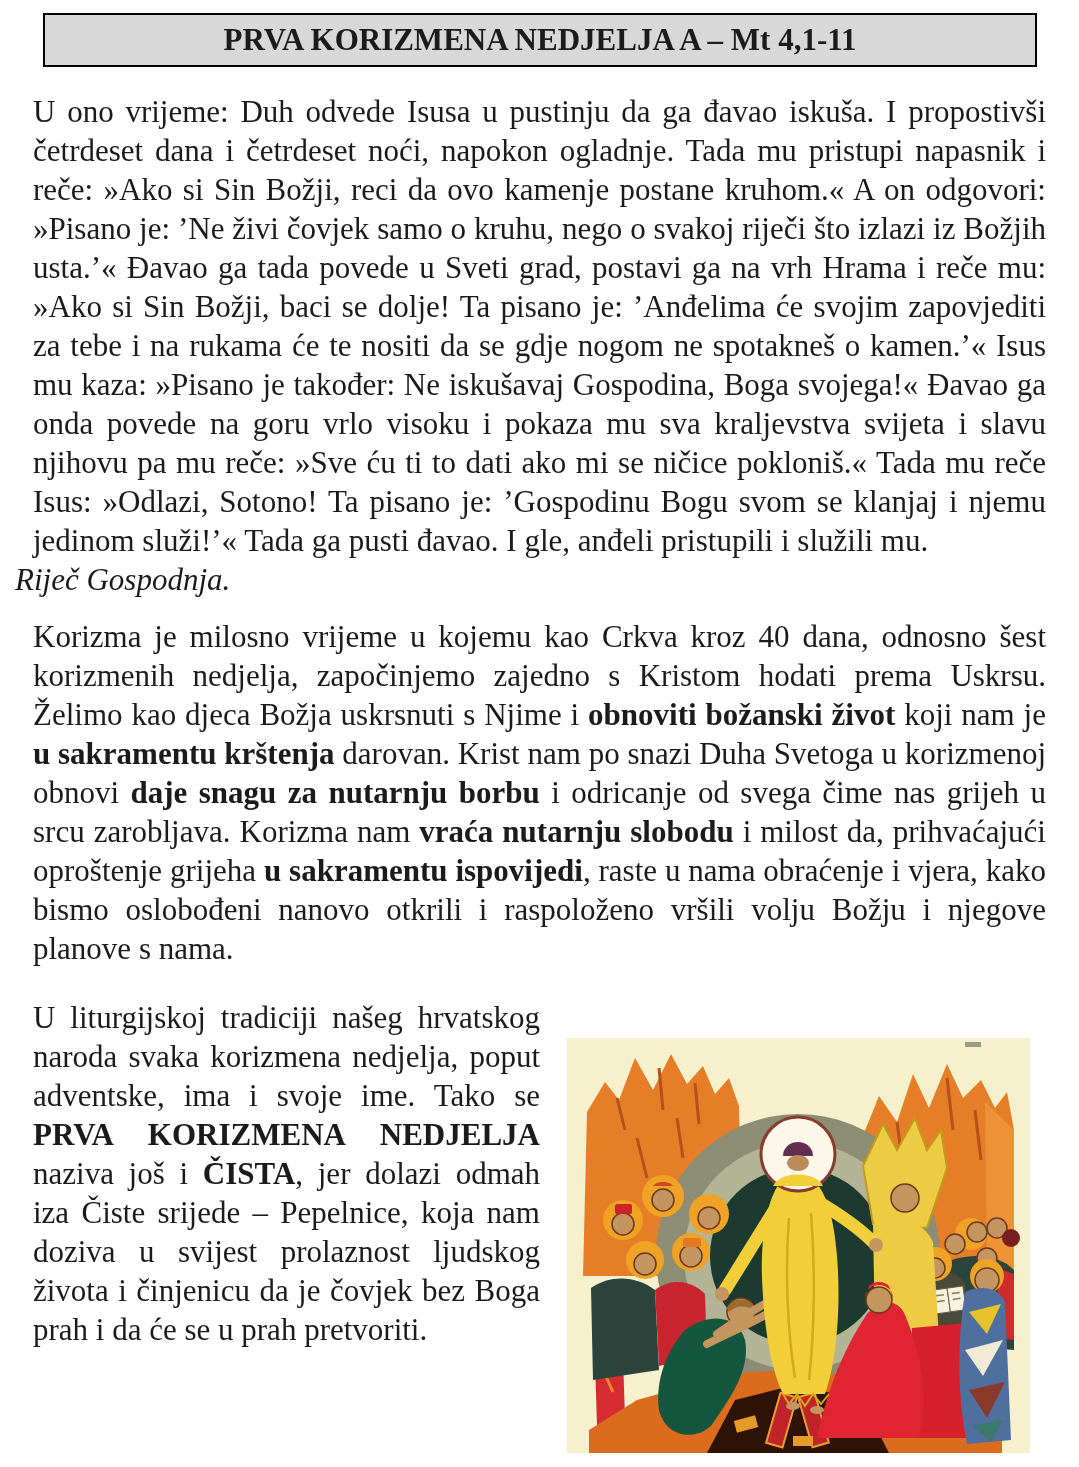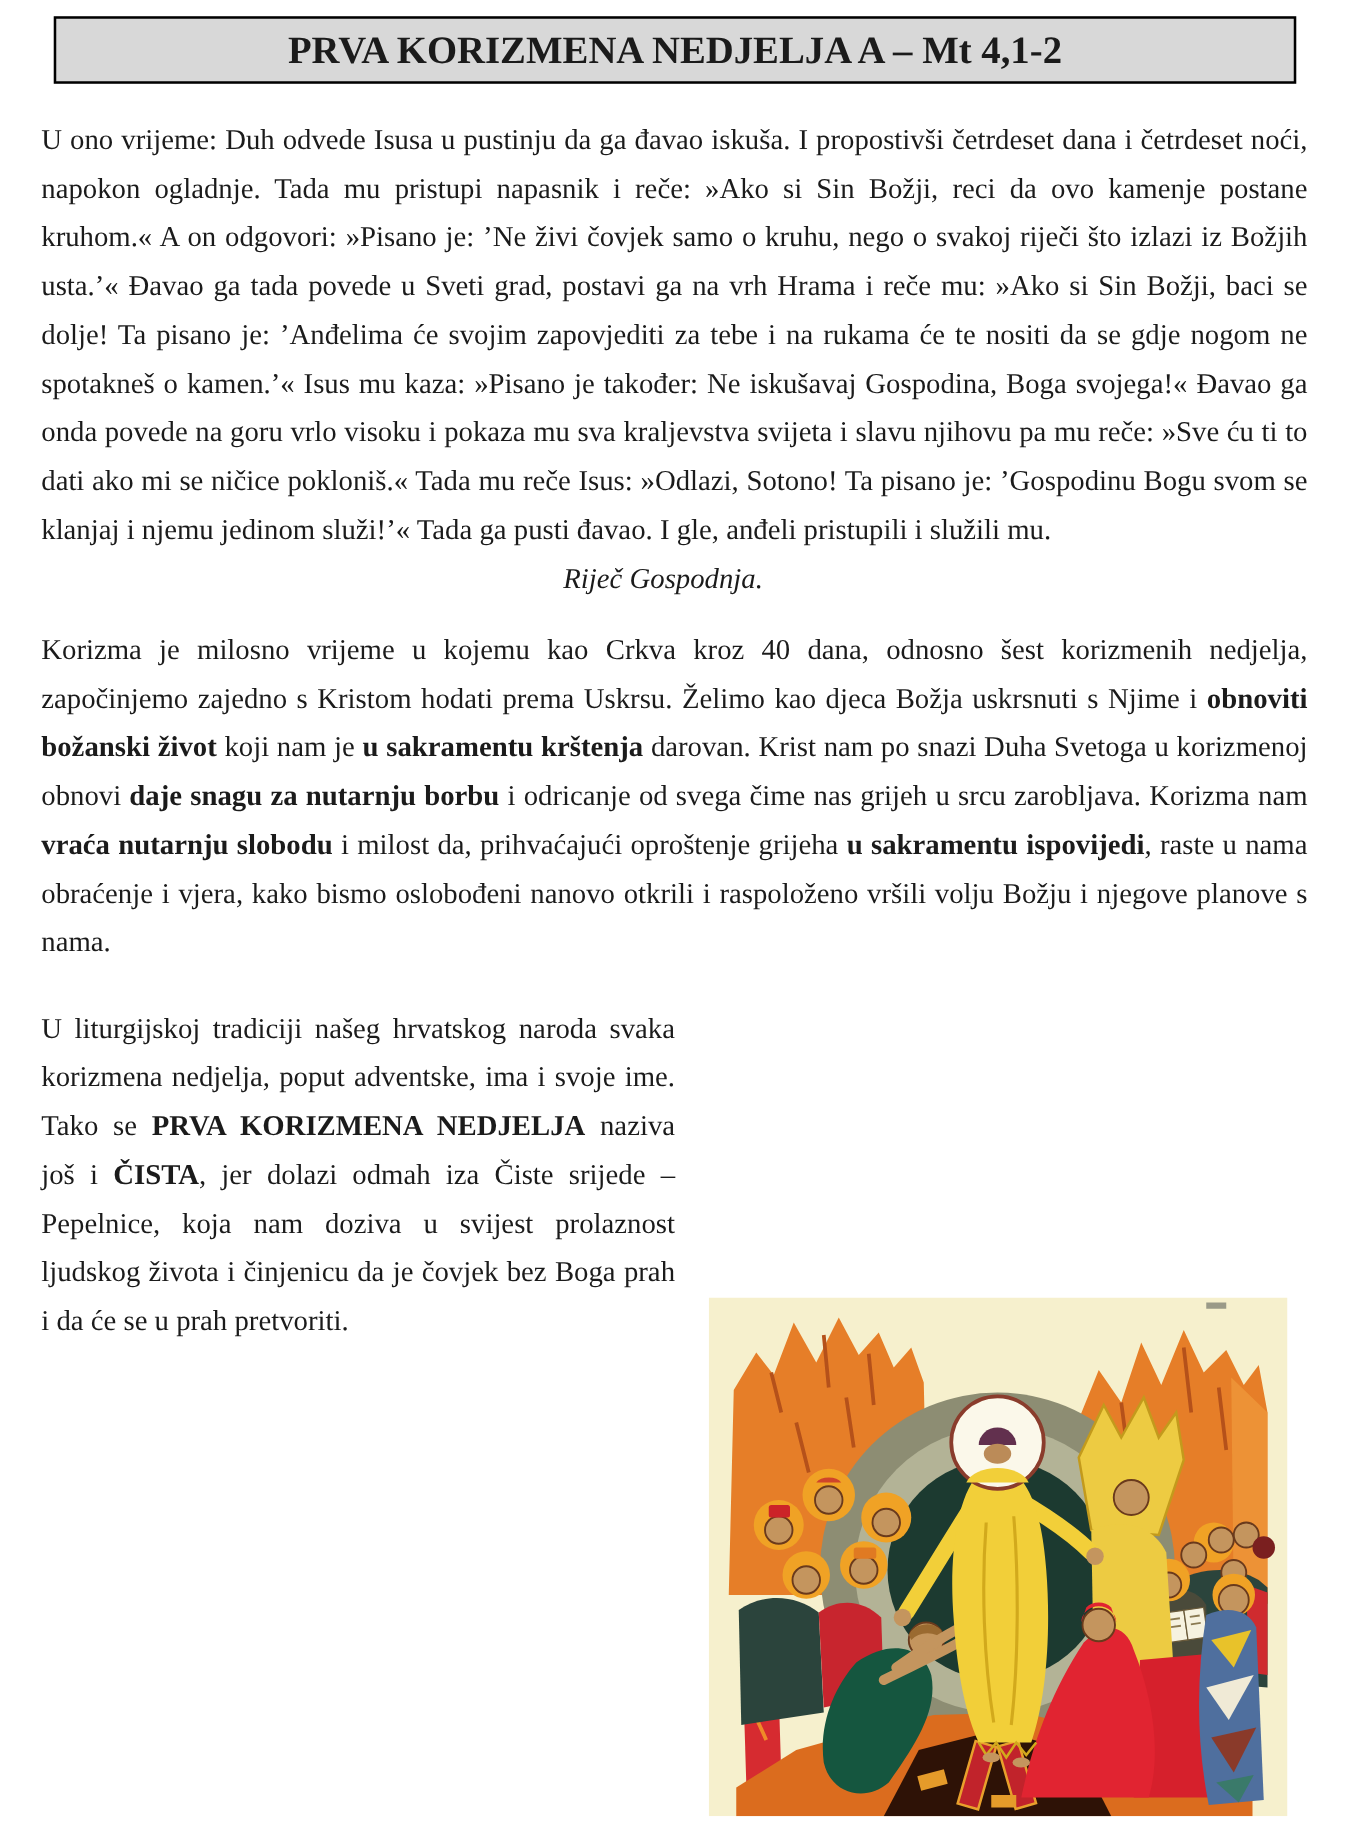--- a/index.html
+++ b/index.html
@@ -24,45 +24,45 @@
   .title-box.second { margin-top:6px; padding:10px 6px; }
   .title-text {
     font-size:31px;
     font-weight:bold;
     line-height:34px;
     white-space:nowrap;
     letter-spacing:0px;
   }
 
   .body {
-    font-size:23px;
+    font-size:31px;
     line-height:39px;
     text-align:justify;
     margin:0 33px;
     font-family:Liberation Serif, serif;
   }
   .gospel-text { margin-top:25px; }
-  .closing { font-style:italic; text-align:center; margin-top:0;margin-left:15px; }
+  .closing { font-style:italic; text-align:left; margin-top:0;margin-left:15px; }
   .reflection1 { margin-top:18px; }
   .reflection2 { margin-top:30px; width:507px; }
 
   .icon-art {
     position:absolute;
     left:567px; top:1025px;
     width:463px; height:415px;
   }
   b { font-weight:bold; }
 </style>
 </head>
 <body>
 
 <div class="page">
 
   <div class="title-box">
-    <span class="title-text">PRVA KORIZMENA NEDJELJA A – Mt 4,1-2</span>
+    <span class="title-text">PRVA KORIZMENA NEDJELJA A – Mt 4,1-11</span>
   </div>
 
   <p class="body gospel-text">U ono vrijeme: Duh odvede Isusa u pustinju da ga đavao iskuša. I propostivši četrdeset dana i četrdeset noći, napokon ogladnje. Tada mu pristupi napasnik i reče: »Ako si Sin Božji, reci da ovo kamenje postane kruhom.« A on odgovori: »Pisano je: ’Ne živi čovjek samo o kruhu, nego o svakoj riječi što izlazi iz Božjih usta.’« Đavao ga tada povede u Sveti grad, postavi ga na vrh Hrama i reče mu: »Ako si Sin Božji, baci se dolje! Ta pisano je: ’Anđelima će svojim zapovjediti za tebe i na rukama će te nositi da se gdje nogom ne spotakneš o kamen.’« Isus mu kaza: »Pisano je također: Ne iskušavaj Gospodina, Boga svojega!« Đavao ga onda povede na goru vrlo visoku i pokaza mu sva kraljevstva svijeta i slavu njihovu pa mu reče: »Sve ću ti to dati ako mi se ničice pokloniš.« Tada mu reče Isus: »Odlazi, Sotono! Ta pisano je: ’Gospodinu Bogu svom se klanjaj i njemu jedinom služi!’« Tada ga pusti đavao. I gle, anđeli pristupili i služili mu.</p>
   <p class="body closing">Riječ Gospodnja.</p>
 
 
   <p class="body reflection1">Korizma je milosno vrijeme u kojemu kao Crkva kroz 40 dana, odnosno šest korizmenih nedjelja, započinjemo zajedno s Kristom hodati prema Uskrsu. Želimo kao djeca Božja uskrsnuti s Njime i <b>obnoviti božanski život</b> koji nam je <b>u sakramentu krštenja</b> darovan. Krist nam po snazi Duha Svetoga u korizmenoj obnovi <b>daje snagu za nutarnju borbu</b> i odricanje od svega čime nas grijeh u srcu zarobljava. Korizma nam <b>vraća nutarnju slobodu</b> i milost da, prihvaćajući oproštenje grijeha <b>u sakramentu ispovijedi</b>, raste u nama obraćenje i vjera, kako bismo oslobođeni nanovo otkrili i raspoloženo vršili volju Božju i njegove planove s nama.</p>
 
   <p class="body reflection2">U liturgijskoj tradiciji našeg hrvatskog naroda svaka korizmena nedjelja, poput adventske, ima i svoje ime. Tako se <b>PRVA KORIZMENA NEDJELJA</b> naziva još i <b>ČISTA</b>, jer dolazi odmah iza Čiste srijede – Pepelnice, koja nam doziva u svijest prolaznost ljudskog života i činjenicu da je čovjek bez Boga prah i da će se u prah pretvoriti.</p>
 

